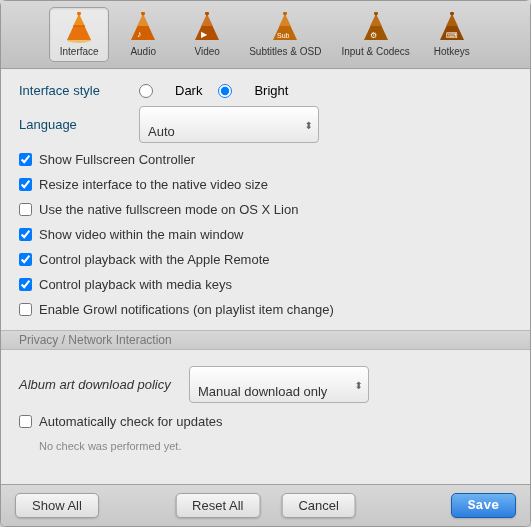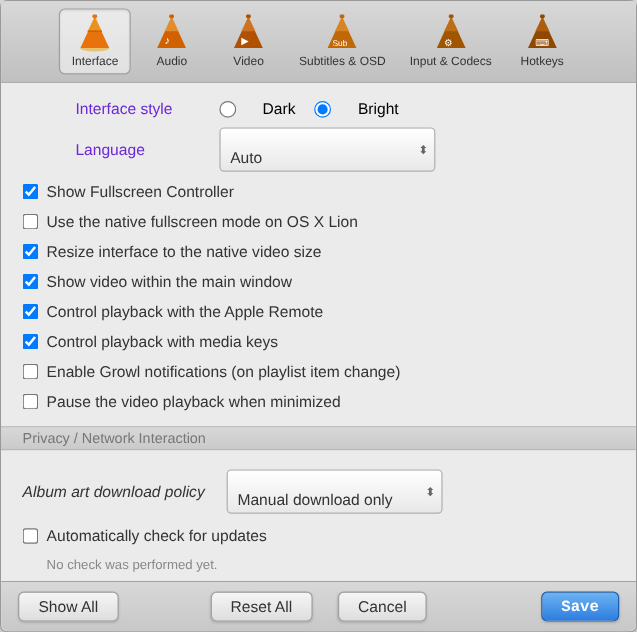--- a/index.html
+++ b/index.html
@@ -76,22 +76,21 @@
       gap: 8px;
       overflow-y: auto;
     }
     .row {
       display: flex;
       align-items: center;
       gap: 10px;
     }
     .row-label {
       min-width: 110px;
-      color: #6d28d9;
-      margin-left: 44px;
+      color: #0c4a6e;
     }
     .radio-group {
       display: flex;
       align-items: center;
       gap: 16px;
     }
     .radio-option {
       display: flex;
       align-items: center;
       gap: 22px;
@@ -310,53 +309,49 @@
         <span class="select-arrow">⬍</span>
       </div>
     </div>
 
     <div class="checkbox-row">
       <input type="checkbox" class="checkbox-input" checked="" style="">
       <span class="checkbox-label">Show Fullscreen Controller</span>
     </div>
 
     <div class="checkbox-row">
+      <input type="checkbox" class="checkbox-input" checked="" style="">
+      <span class="checkbox-label">Resize interface to the native video size</span>
+    </div>
+
+    <div class="checkbox-row">
       <input type="checkbox" class="checkbox-input" style="">
       <span class="checkbox-label">Use the native fullscreen mode on OS X Lion</span>
     </div>
 
     <div class="checkbox-row">
       <input type="checkbox" class="checkbox-input" checked="" style="">
-      <span class="checkbox-label">Resize interface to the native video size</span>
-    </div>
-
-    <div class="checkbox-row">
-      <input type="checkbox" class="checkbox-input" checked="" style="">
       <span class="checkbox-label">Show video within the main window</span>
     </div>
 
     <div class="checkbox-row">
       <input type="checkbox" class="checkbox-input" checked="" style="">
       <span class="checkbox-label">Control playback with the Apple Remote</span>
     </div>
 
     <div class="checkbox-row">
       <input type="checkbox" class="checkbox-input" checked="" style="">
       <span class="checkbox-label">Control playback with media keys</span>
     </div>
 
     <div class="checkbox-row">
       <input type="checkbox" class="checkbox-input" style="">
       <span class="checkbox-label">Enable Growl notifications (on playlist item change)</span>
     </div>
 
-    <div class="checkbox-row">
-      <input type="checkbox" class="checkbox-input" style="">
-      <span class="checkbox-label">Pause the video playback when minimized</span>
-    </div>
 
     <div class="section-divider">
       <span>Privacy / Network Interaction</span>
     </div>
 
     <div class="album-row">
       <span class="album-label">Album art download policy</span>
       <div class="select-wrapper">
         <select class="select-field">
           <option>Manual download only</option>

